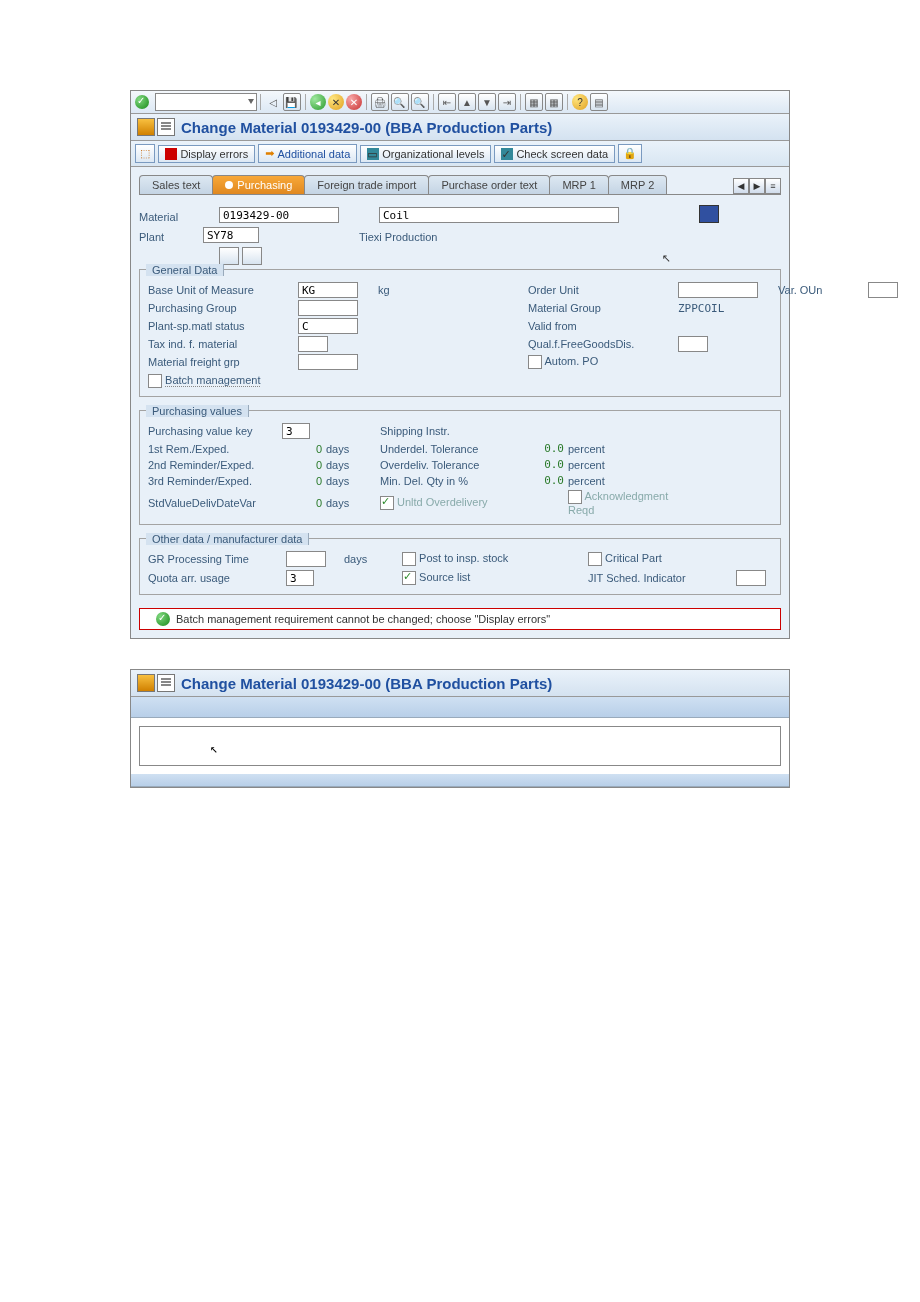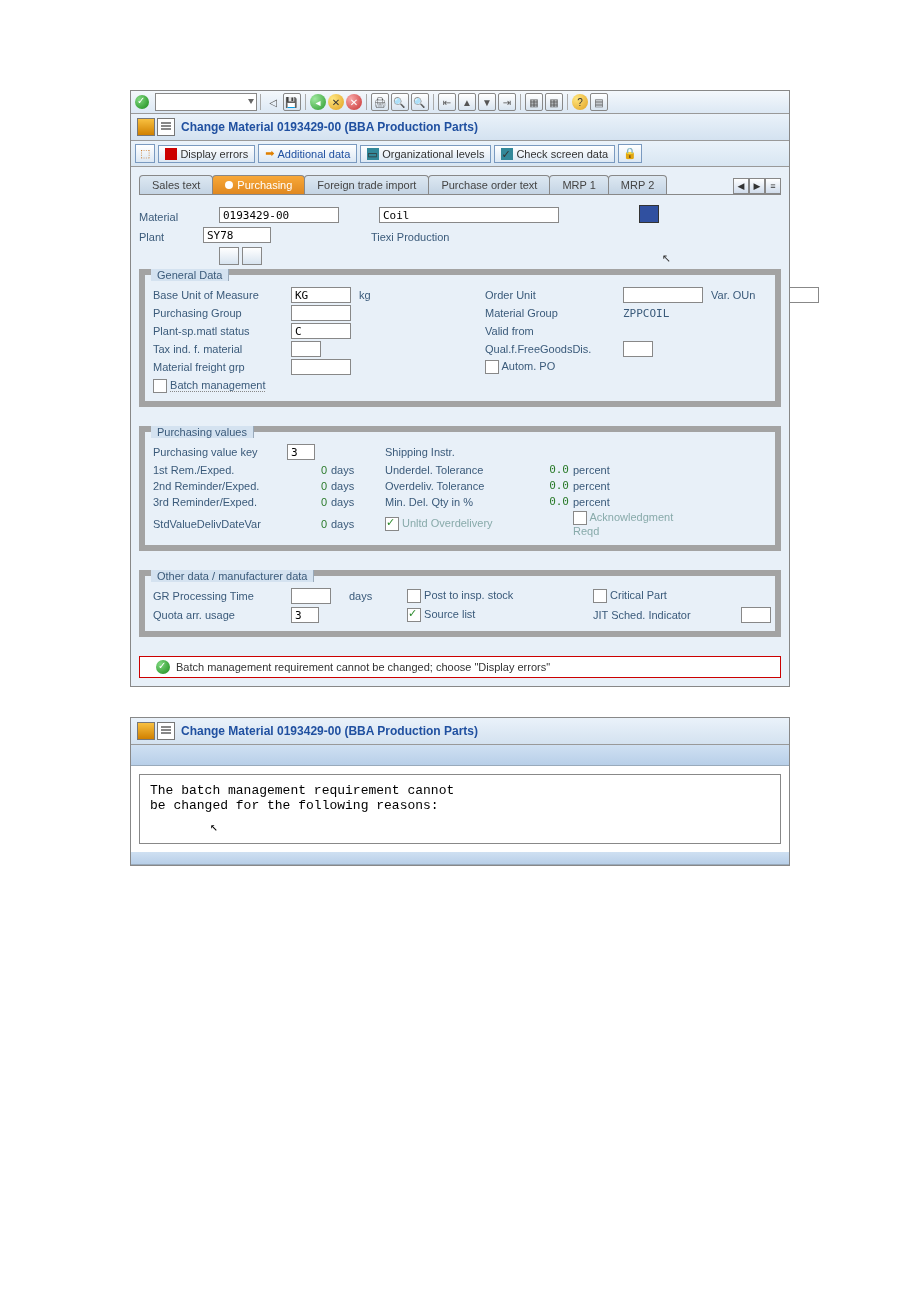--- a/index.html
+++ b/index.html
@@ -14,41 +14,41 @@
 .tbbtn.grn{background:radial-gradient(circle at 30% 30%,#9fe89f,#2a9a2a);border-radius:50%;color:#fff}
 .tbbtn.red{background:radial-gradient(circle at 30% 30%,#f8a8a8,#c83030);border-radius:50%;color:#fff}
 .tbbtn.box{background:linear-gradient(#fff,#d8e4f0);border:1px solid #888;border-radius:2px}
 .tbbtn.save{background:linear-gradient(#fff,#d8e4f0);border:1px solid #888;border-radius:2px}
 .dd{width:100px;height:16px;background:#fff;border:1px solid #888;margin-left:2px;position:relative}
 .dd:after{content:"";position:absolute;right:2px;top:5px;border-left:3px solid transparent;border-right:3px solid transparent;border-top:5px solid #666}
 .titlebar{background:linear-gradient(#eaf2fa,#d4e2f0);padding:4px 6px;border-bottom:1px solid #999;display:flex;align-items:center}
 .titlebar .icn{width:16px;height:16px;background:linear-gradient(#f8c040,#d08000);border:1px solid #777;margin-right:2px;display:inline-block}
 .titlebar .pg{width:16px;height:16px;background:#fff;border:1px solid #777;margin-right:6px;display:inline-block;position:relative}
 .titlebar .pg:before{content:"";position:absolute;left:3px;top:3px;right:3px;height:2px;background:#888;box-shadow:0 3px 0 #888,0 6px 0 #888}
-.titlebar h1{margin:0;font-size:12px;font-weight:bold;color:#2050a0}
+.titlebar h1{margin:0;font-size:15px;font-weight:bold;color:#2050a0}
 .appbar{background:linear-gradient(#eaf2fa,#d8e6f2);padding:3px 4px;border-bottom:1px solid #999;display:flex;align-items:center;gap:3px}
 .appbtn{display:inline-flex;align-items:center;padding:2px 6px;border:1px solid #7a9ac0;background:linear-gradient(#fff,#dce8f4);font-size:11px;color:#333;gap:3px;cursor:pointer}
 .appbtn.arrow{color:#2050a0}
 .appbtn .ic{width:12px;height:12px;display:inline-block}
 .body{padding:8px;background:#e8f0f8}
 .tabs{display:flex;align-items:flex-end;gap:0;border-bottom:1px solid #888;margin-bottom:10px}
 .tab{padding:3px 12px;background:linear-gradient(#dde8f2,#c4d4e4);border:1px solid #888;border-bottom:none;border-radius:4px 4px 0 0;font-size:11px;color:#444;margin-right:-1px;cursor:pointer}
 .tab.active{background:linear-gradient(#f8a838,#e08820);color:#fff}
 .tab.active .bullet{display:inline-block;width:8px;height:8px;background:#fff;border-radius:50%;margin-right:4px}
 .tabs .spacer{flex:1}
 .tabs .nav{display:flex;gap:0}
 .tabs .nav div{width:14px;height:14px;border:1px solid #888;background:linear-gradient(#fff,#d0dcec);font-size:9px;text-align:center;line-height:14px}
 .row{display:flex;align-items:flex-end;margin-bottom:4px}
 .lbl{color:#3a5a7a;font-size:11px}
 .inp{height:16px;background:#fff;border:1px solid #888;padding:0 3px;font-size:11px;font-family:monospace;box-sizing:border-box}
 .lockbtn{width:18px;height:16px;background:#3050a0;border:1px solid #333;display:inline-block}
 .icbtn{width:18px;height:16px;border:1px solid #888;background:linear-gradient(#fff,#d8e4f0);display:inline-block;margin-right:3px}
-.grp{border:6px solid #a3a3a3;background:#e8f0f8;margin-bottom:19px;padding:6px 8px 8px 8px;position:relative}
+.grp{border:1px solid #a3a3a3;background:#e8f0f8;margin-bottom:13px;padding:6px 8px 8px 8px;position:relative}
 .grp .gtitle{position:relative;top:-12px;left:-2px;background:#d4e2f0;padding:0 6px 0 6px;color:#3a5a7a;font-size:11px;display:inline-block;border-right:1px solid #9ab}
-.grid{display:grid;grid-template-columns:130px 60px 50px 60px 130px 80px 70px 60px;gap:2px 8px;align-items:center}
+.grid{display:grid;grid-template-columns:130px 60px 50px 60px 130px 80px 70px 60px;gap:2px 20px;align-items:center}
 .grid2{display:grid;grid-template-columns:130px 40px 50px 130px 50px 110px;gap:3px 4px;align-items:center}
 .grid3{display:grid;grid-template-columns:130px 50px 50px 140px 30px 140px 40px;gap:3px 8px;align-items:center}
 .cb{width:12px;height:12px;border:1px solid #888;background:#fff;display:inline-block;vertical-align:middle}
 .cb.ck{background:#fff;position:relative}
 .cb.ck:after{content:"✓";color:#2a8a2a;font-size:11px;position:absolute;left:0;top:-2px}
 .status{border:1px solid #c00;background:#fff;padding:3px 16px;display:flex;align-items:center;gap:6px;margin-top:8px}
 .status .sico{width:14px;height:14px;border-radius:50%;background:radial-gradient(circle at 30% 30%,#7fd87f,#1a8a1a);position:relative}
 .status .sico:after{content:"✓";color:#fff;font-size:10px;position:absolute;left:2px;top:0}
 .wm{position:relative}
 .block2{margin-top:30px;border:1px solid #888}
@@ -128,27 +128,27 @@
         <div>◀</div>
         <div>▶</div>
         <div>≡</div>
       </div>
     </div>
 
     <div class="row">
       <span class="lbl" style="width:80px">Material</span>
       <input class="inp" style="width: 120px;" value="0193429-00">
       <span style="width:40px"></span>
-      <input class="inp" style="width: 180px;" value="Coil">
+      <input class="inp" style="width: 240px;" value="Coil">
       <span style="width:80px"></span>
       <span class="lockbtn"></span>
     </div>
     <div class="row">
       <span class="lbl" style="width:64px">Plant</span>
-      <input class="inp" style="width: 68px;" value="SY78">
+      <input class="inp" style="width: 56px;" value="SY78">
       <span style="width:100px"></span>
       <span class="lbl">Tiexi Production</span>
     </div>
     <div class="row">
       <span style="width:80px"></span>
       <span class="icbtn"></span>
       <span class="icbtn"></span>
       <span style="flex:1"></span>
       <span style="margin-right:110px">↖</span>
     </div>
@@ -275,21 +275,20 @@
   </div>
 </div>
 
 <div class="block2">
   <div class="titlebar">
     <span class="icn"></span>
     <span class="pg"></span>
     <h1>Change Material 0193429-00 (BBA Production Parts)</h1>
   </div>
   <div class="bluebar"></div>
-  <div class="msgbox"><span style="white-space:pre">The batch management requirement cannot
-be changed for the following reasons:</span>
+  <div class="msgbox">
     <div style="margin-top:6px;margin-left:60px"><span>↖</span></div>
   </div>
   <div class="bluebar" style="height:12px"></div>
 </div>
 
 
 </div>
 
 </body></html>

